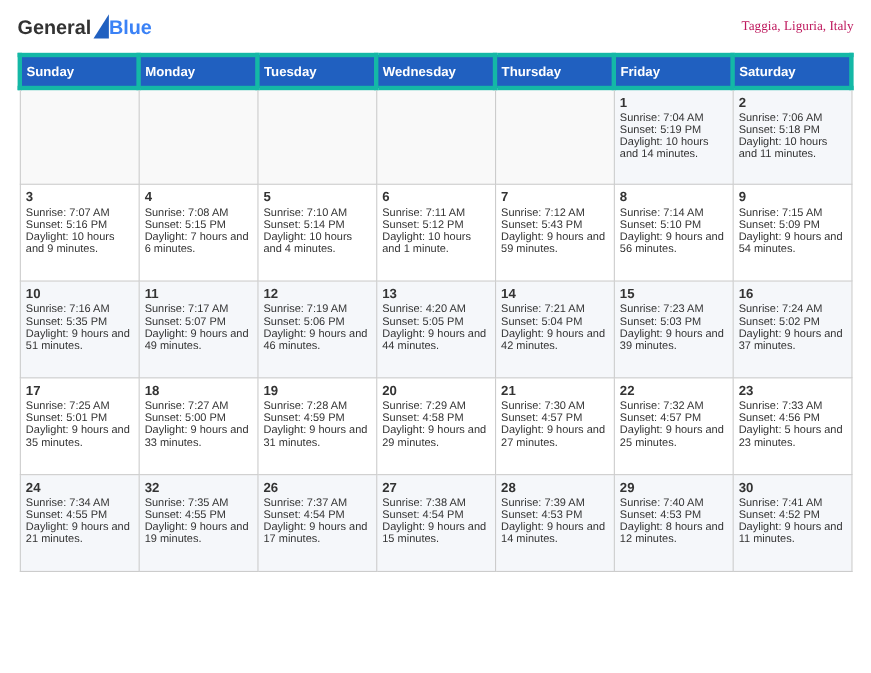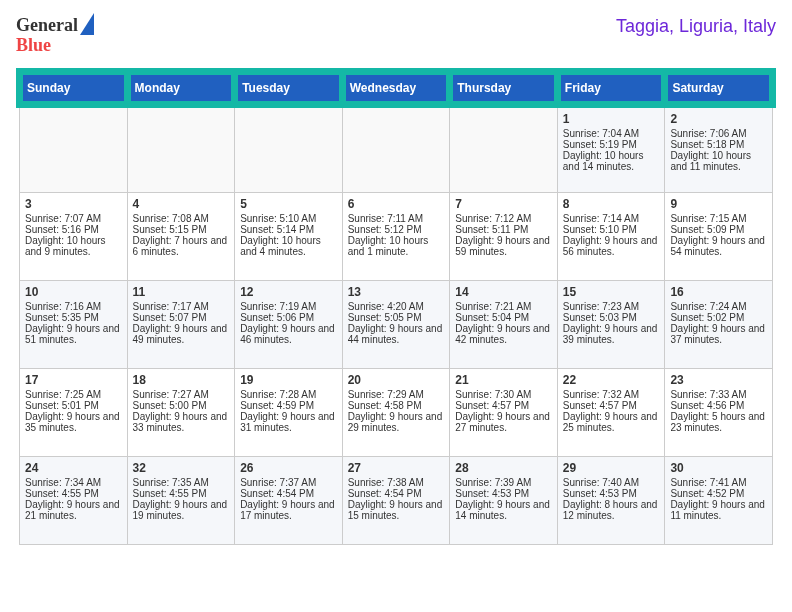--- a/index.html
+++ b/index.html
@@ -20,52 +20,53 @@
       display: flex;
       align-items: center;
       gap: 4px;
     }
     .logo-text {
       font-size: 18px;
       font-weight: bold;
       line-height: 1.1;
     }
     .logo-general { color: #333; }
-    .logo-blue { color: #ef4444; }
+    .logo-blue { color: #3b82f6; }
     .logo-triangle {
       width: 0;
       height: 0;
       border-left: 14px solid transparent;
       border-bottom: 22px solid #2060c0;
       margin-left: 2px;
       margin-top: -4px;
     }
     .title-block { text-align: right; }
     .month-title {
       font-size: 32px;
       font-weight: normal;
       color: #222;
     }
     .subtitle {
-      font-size: 18px;
-      color: #6d28d9;
+      font-size: 12px;
+      color: #be185d;
+      font-family: Liberation Serif, serif;
     }
     table {
       width: 100%;
       border-collapse: collapse;
       table-layout: fixed;
     }
     thead th {
       background-color: #2060c0;
       color: #fff;
       font-size: 12px;
       font-weight: bold;
       padding: 6px 4px;
       text-align: left;
-      border: 7px solid #14b8a6;
+      border: 4px solid #14b8a6;
     }
     tbody td {
       vertical-align: top;
       border: 1px solid #ccc;
       padding: 4px 5px;
       font-size: 10px;
       color: #333;
       min-height: 80px;
       height: 88px;
       background: #fff;
@@ -84,21 +85,21 @@
     }
     .cell-empty {
       background: #f9f9f9 !important;
     }
   </style>
 </head>
 <body>
 
 <div class="header">
   <div class="logo">
-    <div style="display:flex;flex-direction:column;line-height:1.15;font-family:Liberation Serif, serif;">
+    <div style="display:flex;flex-direction:row;line-height:1.15;">
       <div style="display:flex;align-items:center;">
         <span class="logo-text logo-general">General</span>
         <div class="logo-triangle"></div>
       </div>
       <span class="logo-text logo-blue">Blue</span>
     </div>
   </div>
   <div class="title-block">
     <div class="subtitle">Taggia, Liguria, Italy</div>
   </div>
@@ -144,34 +145,34 @@
           <div>Daylight: 10 hours and 9 minutes.</div>
         </td>
         <td>
           <span class="day-num">4</span>
           <div>Sunrise: 7:08 AM</div>
           <div>Sunset: 5:15 PM</div>
           <div>Daylight: 7 hours and 6 minutes.</div>
         </td>
         <td>
           <span class="day-num">5</span>
-          <div>Sunrise: 5:10 AM</div>
+          <div>Sunrise: 7:10 AM</div>
           <div>Sunset: 5:14 PM</div>
           <div>Daylight: 10 hours and 4 minutes.</div>
         </td>
         <td>
           <span class="day-num">6</span>
           <div>Sunrise: 7:11 AM</div>
           <div>Sunset: 5:12 PM</div>
           <div>Daylight: 10 hours and 1 minute.</div>
         </td>
         <td>
           <span class="day-num">7</span>
           <div>Sunrise: 7:12 AM</div>
-          <div>Sunset: 5:11 PM</div>
+          <div>Sunset: 5:43 PM</div>
           <div>Daylight: 9 hours and 59 minutes.</div>
         </td>
         <td>
           <span class="day-num">8</span>
           <div>Sunrise: 7:14 AM</div>
           <div>Sunset: 5:10 PM</div>
           <div>Daylight: 9 hours and 56 minutes.</div>
         </td>
         <td>
           <span class="day-num">9</span>

